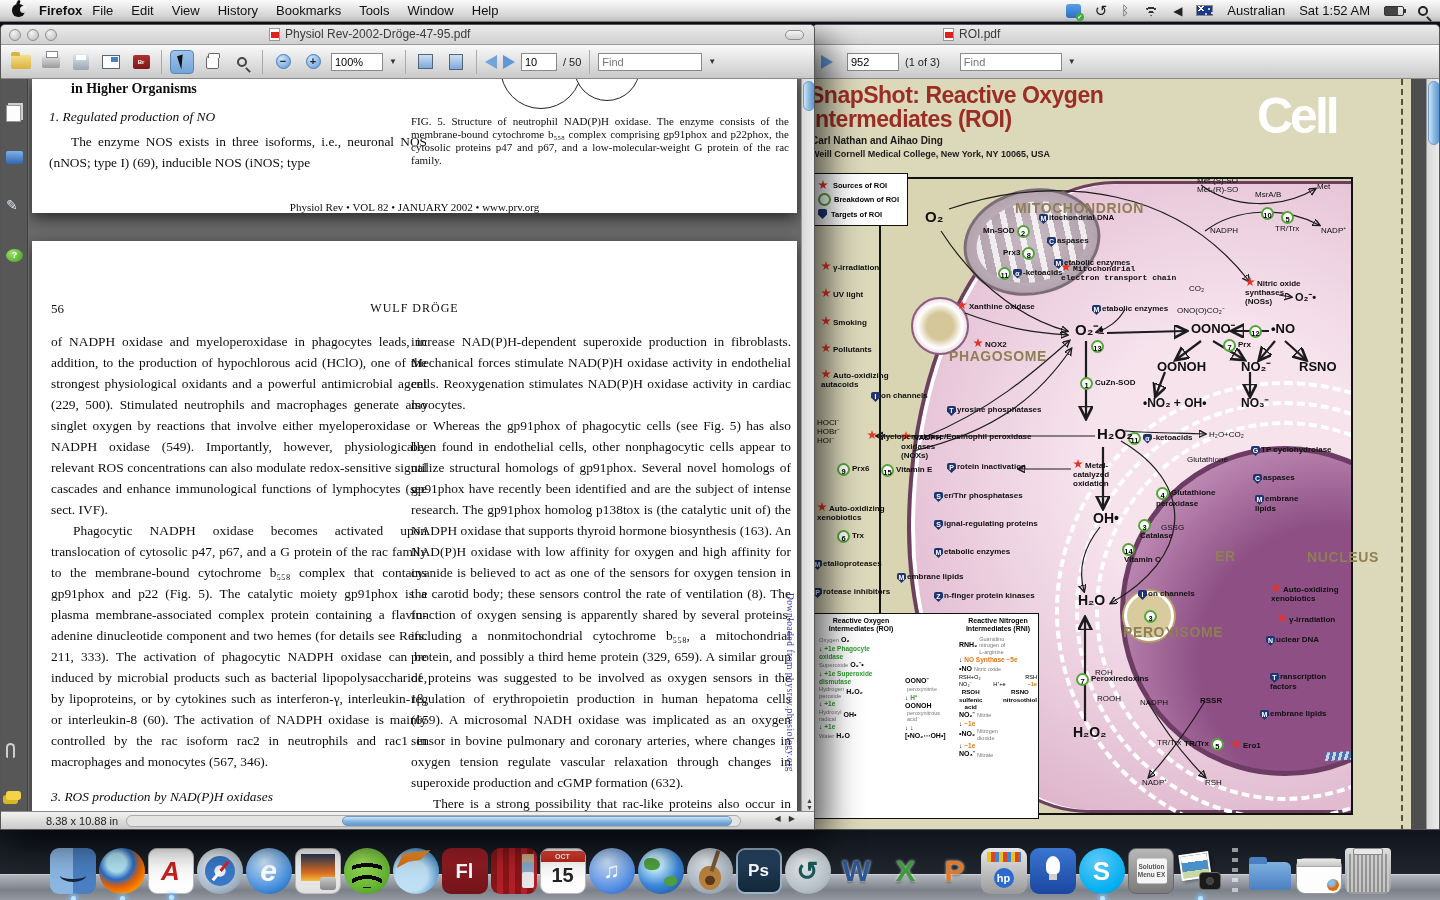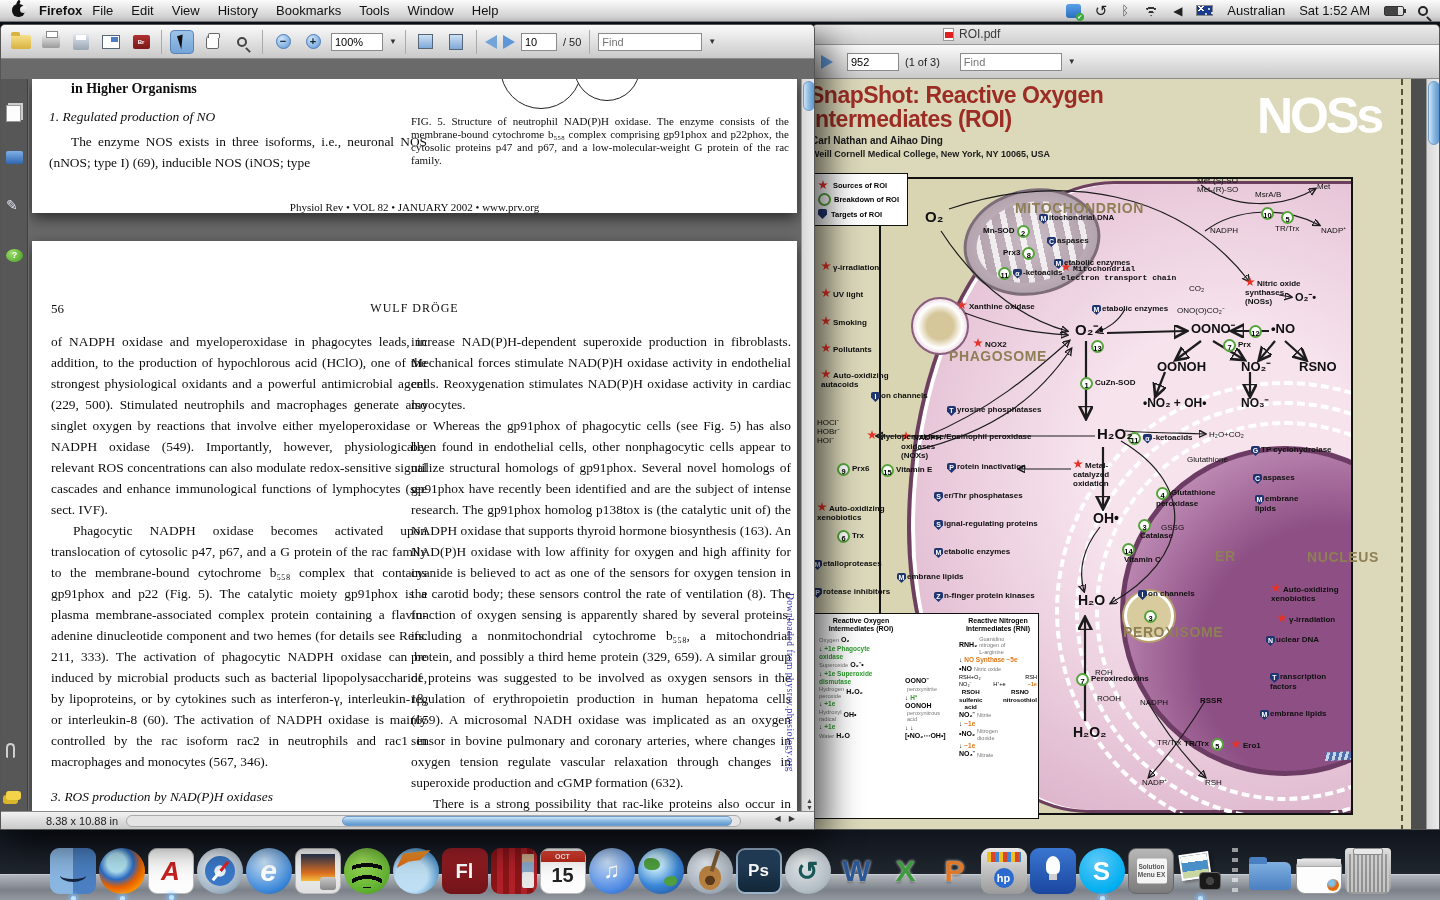--- a/index.html
+++ b/index.html
@@ -264,21 +264,21 @@
       <span class="caret">▼</span>
     </div>
     <div class="content">
       <div id="roi-page">
         <div id="roi-title">
           <div>SnapShot: Reactive Oxygen</div>
           <div>Intermediates (ROI)</div>
         </div>
         <div id="roi-authors">Carl Nathan and Aihao Ding</div>
         <div id="roi-affil">Weill Cornell Medical College, New York, NY 10065, USA</div>
-        <div id="cell-logo">NOSs</div>
+        <div id="cell-logo">Cell</div>
 
         <div id="dbox">
           <div id="cellblob"></div>
           <div id="mito"></div>
           <div id="phag"></div>
           <div class="erring" style="left:174px;top:202px;width:460px;height:460px;"></div>
           <div class="erring" style="left:194px;top:222px;width:420px;height:420px;"></div>
           <div class="erring" style="left:214px;top:242px;width:380px;height:380px;"></div>
           <div id="nuc"></div>
           <div id="perox"></div>
@@ -505,20 +505,30 @@
           </div>
         <div id="cropline"></div>
       </div>
       <div class="vscroll" id="rvscroll" style="right:0;top:0;height:752px;">
         <div class="vthumb" style="top:2px;height:64px;"></div>
       </div>
     </div>
   </div>
 
   <div class="win" id="lwin">
+    <div class="titlebar">
+      <span class="tl" style="left:8px;"></span>
+      <span class="tl" style="left:26px;"></span>
+      <span class="tl" style="left:44px;"></span>
+      <span class="wtitle" style="left:268px;">
+        <span class="pdfico"></span>
+        <span>Physiol Rev-2002-Dröge-47-95.pdf</span>
+      </span>
+      <span class="lozenge"></span>
+    </div>
     <div class="toolbar">
       <span class="tbtn">
           <span class="mi-folder"></span>
         </span>
       <span class="tbtn">
           <span class="mi-print"></span>
         </span>
       <span class="tbtn">
           <span class="mi-save"></span>
         </span>

